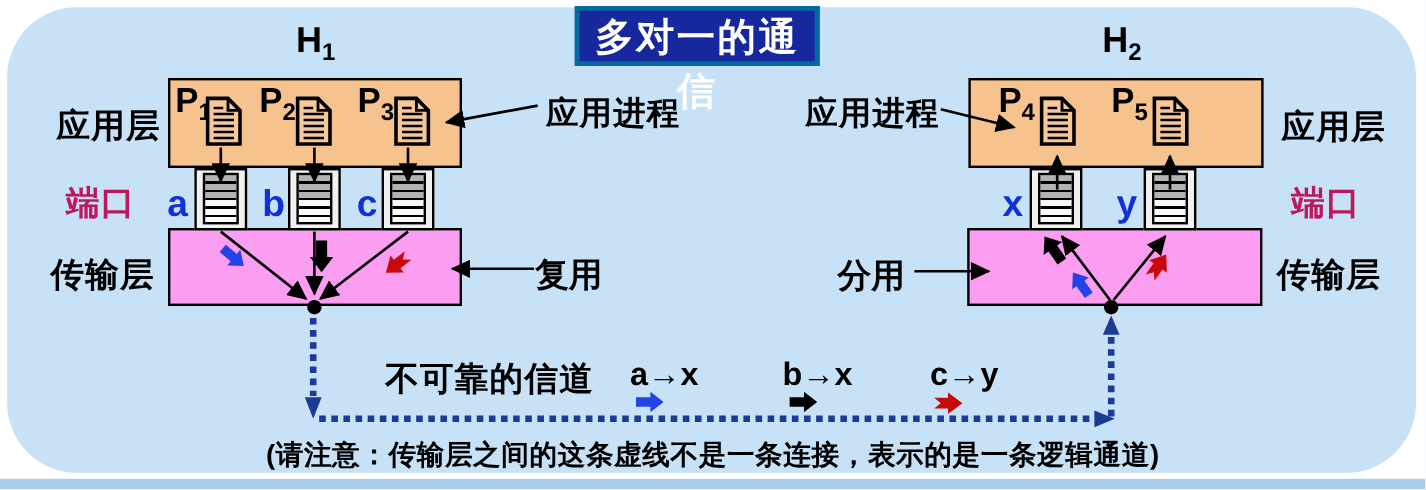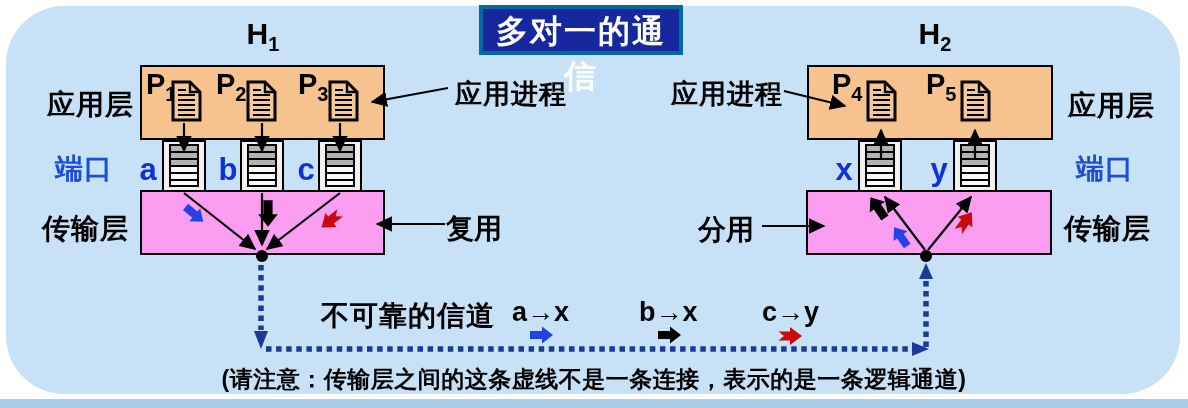--- a/index.html
+++ b/index.html
@@ -22,21 +22,21 @@
   .abox-r{left:807px;top:65px;width:246px;height:75px;}
   .tbox-l{left:140px;top:190px;width:245px;height:65px;}
   .tbox-r{left:806px;top:190px;width:246px;height:65px;}
 
   .host{position:absolute;top:17px;width:60px;text-align:center;font-size:30px;z-index:3;}
   .host sub{font-size:20px;}
   .host-1{left:233px;} .host-2{left:905px;}
 
   .lbl{position:absolute;z-index:3;white-space:nowrap;}
   .layer{font-size:28px;letter-spacing:1px;}
-  .blue-txt{color:#1d4ed8;}
+  .blue-txt{color:#be185d;}
   .app-l{left:47px;top:86px;} .port-l{left:55px;top:150px;} .trans-l{left:42px;top:210px;}
   .app-r{left:1068px;top:87px;} .port-r{left:1076px;top:150px;} .trans-r{left:1064px;top:210px;}
 
   .ann{font-size:27px;letter-spacing:1px;}
   .appproc-l{left:455px;top:76px;} .appproc-r{left:671px;top:76px;}
   .mux{left:446px;top:210px;font-size:28px;font-family:Liberation Mono, monospace;} .demux{left:698px;top:211px;font-size:28px;}
 
   .proc{position:absolute;top:68px;font-size:29px;z-index:3;}
   .proc sub{font-size:20px;}
   .p1{left:146px;} .p2{left:216px;} .p3{left:298px;} .p4{left:832px;} .p5{left:926px;}
@@ -50,21 +50,21 @@
     width:26px;height:39px;margin:2px auto 0;border:2px solid #000;box-sizing:content-box;
     background:linear-gradient(to bottom,
       #B3B3B3 0 5px,#000 5px 7px,#B3B3B3 7px 12px,#000 12px 14px,#B3B3B3 14px 19px,
       #000 19px 21px,#FAFAFA 21px 26px,#000 26px 28px,#FAFAFA 28px 33px,#000 33px 35px,#FAFAFA 35px 39px);
   }
 
   .plet{position:absolute;top:152px;width:24px;text-align:center;font-size:31px;color:#1031D8;z-index:3;}
   .la{left:136px;} .lb{left:216px;} .lc{left:294px;} .lx{left:832px;} .ly{left:927px;}
 
   .channel-lbl{left:321px;top:297px;font-size:28px;letter-spacing:1px;}
-  .map{position:absolute;top:297px;font-size:27px;z-index:3;}
+  .map{position:absolute;top:297px;font-size:27px;z-index:3;margin-left:13px;}
   .m0{left:512px;} .m1{left:639px;} .m2{left:762px;}
 
   .note{position:absolute;left:0;top:364px;width:1188px;text-align:center;font-size:23px;z-index:3;letter-spacing:0.5px;}
 
   svg.overlay{position:absolute;left:0;top:0;z-index:4;pointer-events:none;}
   .thin{stroke:#000;stroke-width:2.2;fill:none;}
   .dotted{stroke:#1C3B94;stroke-width:5.5;fill:none;stroke-dasharray:5.5 4.6;}
   .navy{fill:#1C3B94;}
   .mk-blue{fill:#2342E8;} .mk-black{fill:#000;} .mk-red{fill:#C90A0A;}
 </style>

